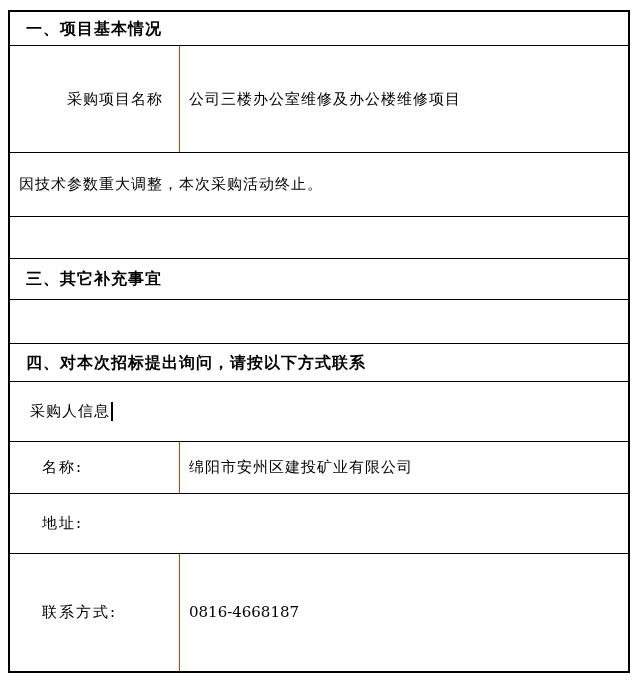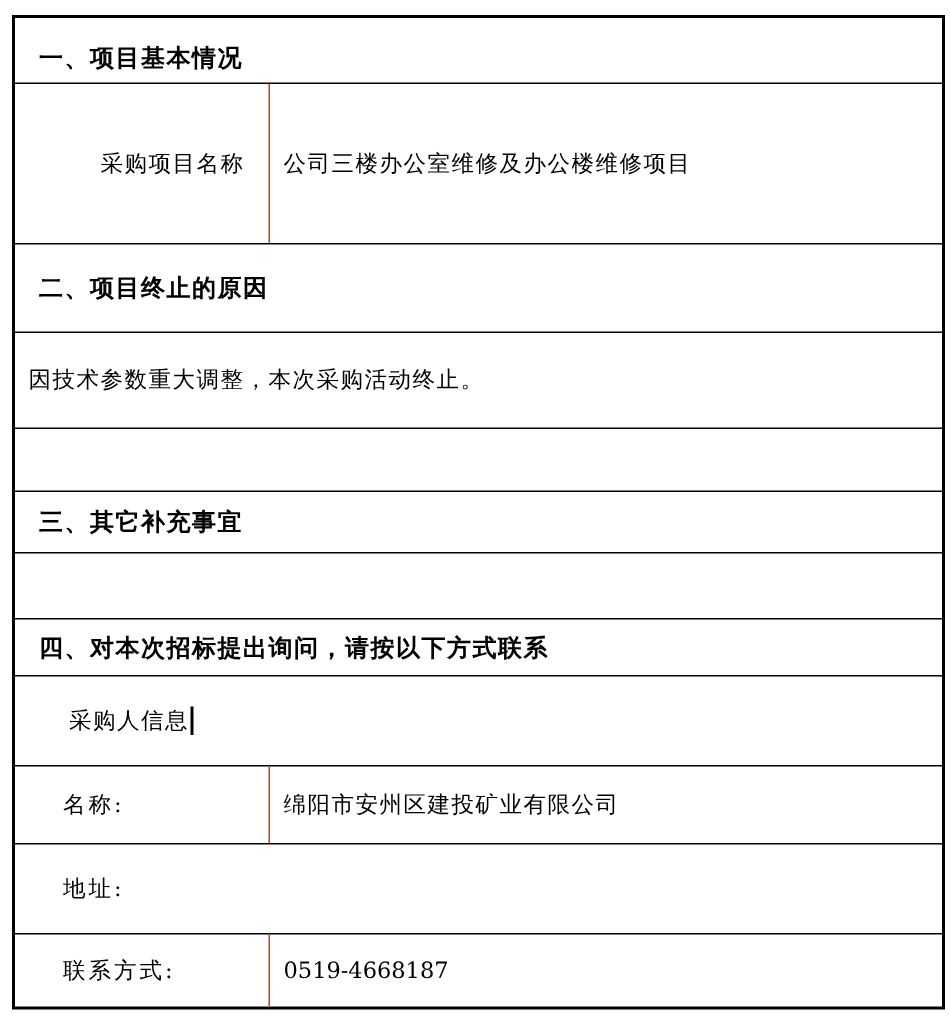--- a/index.html
+++ b/index.html
@@ -32,21 +32,21 @@
   }
   .row {
     display: flex;
     flex-direction: row;
     align-items: stretch;
     box-sizing: border-box;
     border-top: 1px solid #000000;
     overflow: hidden;
   }
   .row:first-child { border-top: none; }
-  .r1  { height: 33px; margin-top: 10px; }
+  .r1  { height: 33px; }
   .r2  { height: 107px; }
   .r3  { height: 59px; }
   .r4  { height: 64px; }
   .r5  { height: 42px; }
   .r6  { height: 41px; }
   .r7  { height: 44px; }
   .r8  { height: 38px; }
   .r9  { height: 60px; }
   .r10 { height: 52px; }
   .r11 { height: 60px; }
@@ -87,21 +87,21 @@
     padding-left: 9px;
     letter-spacing: 1px;
   }
   .full-cell {
     flex: 1;
     padding-left: 9px;
     letter-spacing: 1px;
   }
   .purchaser-cell {
     flex: 1;
-    padding-left: 36px;
+    padding-left: 20px;
     letter-spacing: 1px;
   }
   .caret {
     display: inline-block;
     width: 2px;
     height: 19px;
     background: #000000;
     margin-left: 1px;
     vertical-align: middle;
   }
@@ -121,25 +121,20 @@
 
     <div class="row r2">
       <div class="cell label-col">
         <span>采购项目名称</span>
       </div>
       <div class="cell value-col">
         <span>公司三楼办公室维修及办公楼维修项目</span>
       </div>
     </div>
 
-    <div class="row r3">
-      <div class="cell heading-cell">
-        <span>二、项目终止的原因</span>
-      </div>
-    </div>
 
     <div class="row r4">
       <div class="cell full-cell">
         <span>因技术参数重大调整，本次采购活动终止。</span>
       </div>
     </div>
 
     <div class="row r5">
       <div class="cell full-cell"></div>
     </div>
@@ -180,18 +175,18 @@
       <div class="cell label-col-left">
         <span>地址:</span>
       </div>
     </div>
 
     <div class="row r12">
       <div class="cell label-col-left">
         <span>联系方式:</span>
       </div>
       <div class="cell value-col mono-num">
-        <span>0519-4668187</span>
+        <span>0816-4668187</span>
       </div>
     </div>
 
   </div>
 </div>
 
 </body></html>

